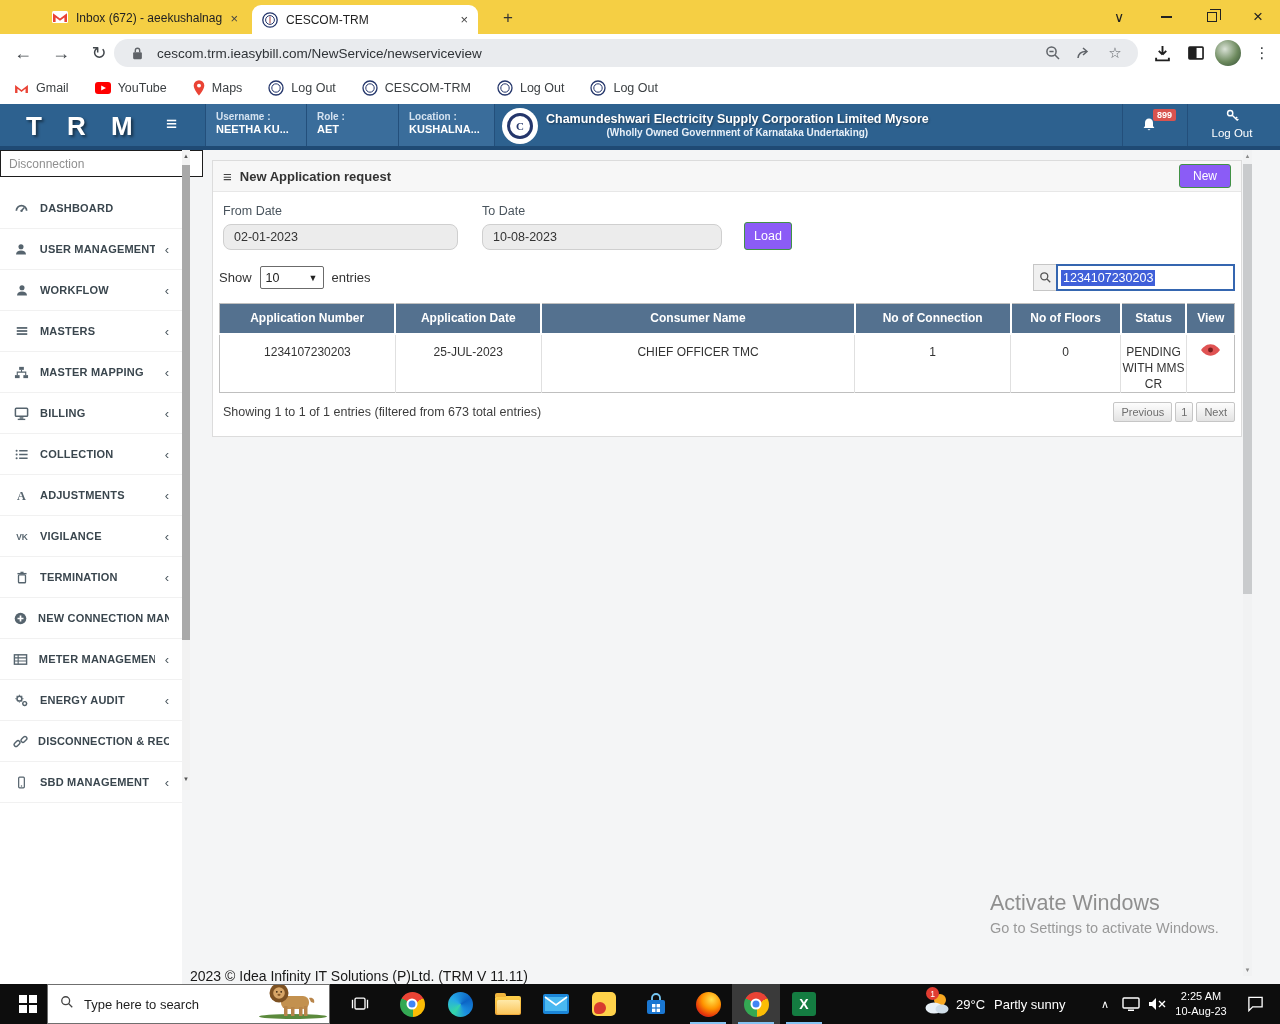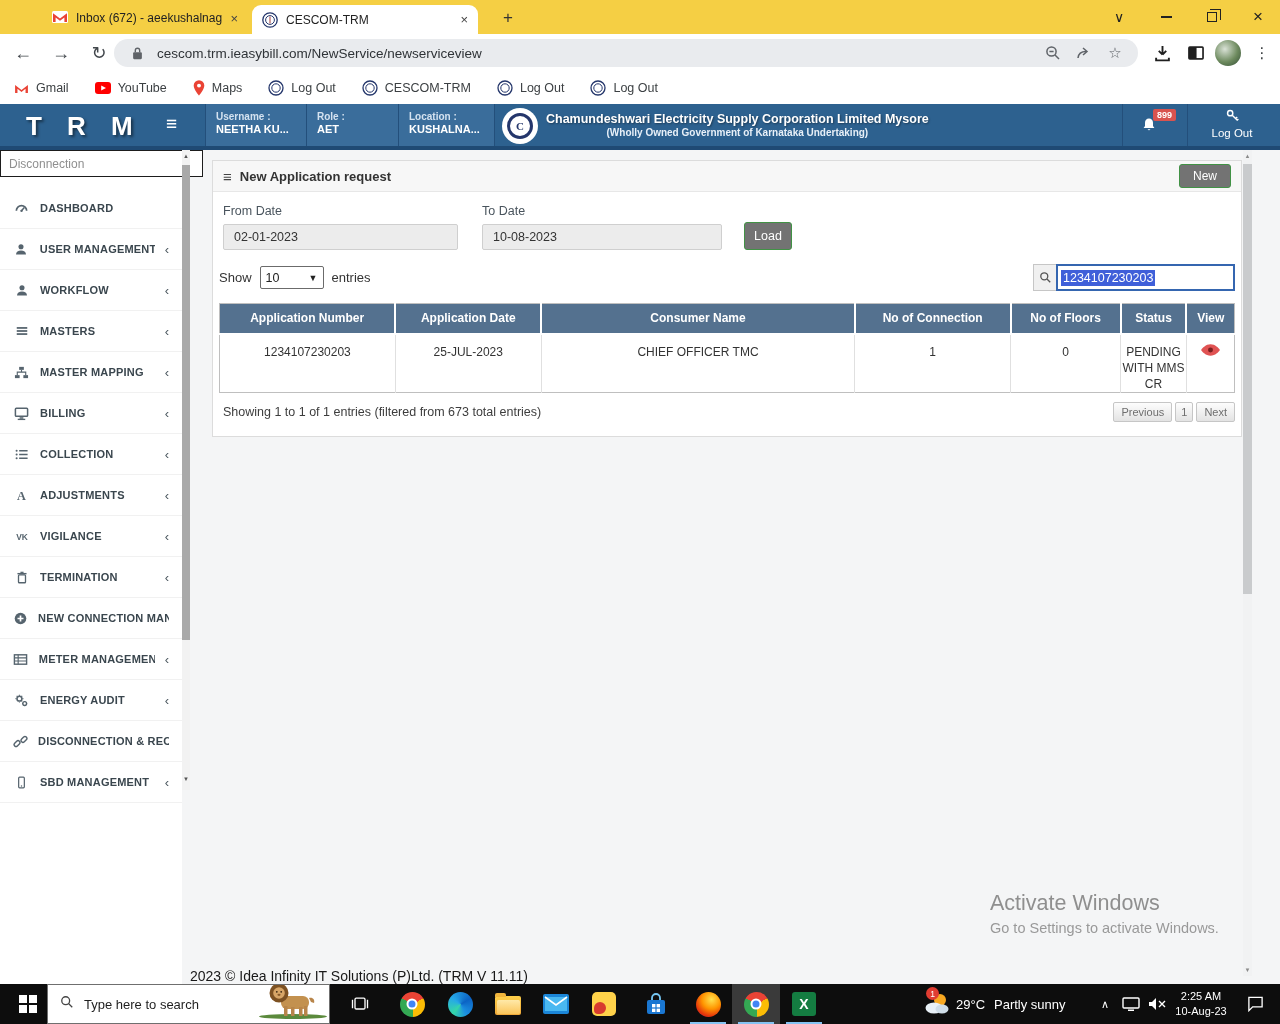--- a/index.html
+++ b/index.html
@@ -73,27 +73,27 @@
   
   .vscroll { position:absolute; left:1243px; top:0; width:9px; height:826px; background:#f1f2f3; }
   .v-thumb { position:absolute; left:0; top:14px; width:9px; height:430px; background:#c9cbcd; }
   .varr { position:absolute; left:0; width:9px; text-align:center; font-size:6px; color:#8a8a8a; }
 
   
   .panel { position:absolute; left:212px; top:10px; width:1030px; background:#fff; border:1px solid #dcdcdc; }
   .panel-head { height:31px; background:#f7f7f7; border-bottom:1px solid #e7e7e7; display:flex; align-items:center; padding:0 10px; }
   .ph-burger { font-size:15px; color:#444; margin-right:8px; }
   .ph-title { font-size:13px; font-weight:bold; color:#333; }
-  .btn { background:#737373; border:1px solid #419245; color:#fff; border-radius:3px; display:flex; align-items:center; justify-content:center; }
+  .btn { background:#8b5cf6; border:1px solid #419245; color:#fff; border-radius:3px; display:flex; align-items:center; justify-content:center; }
   .btn-new { margin-left:auto; font-size:12px; padding:4px 13px; }
   .panel-body { padding:12px 6px 14px; }
   .form-row { display:flex; align-items:flex-end; }
   .fcol { margin-left:4px; }
   .flabel { font-size:12.5px; color:#49545d; margin-bottom:6px; }
-  .inputbox { height:26px; background:#ececec; border:1px solid #cfcfcf; border-radius:2px; font-size:12.5px; color:#333; display:flex; align-items:center; padding:0 10px; }
+  .inputbox { height:26px; background:#ececec; border:1px solid #cfcfcf; border-radius:8px; font-size:12.5px; color:#333; display:flex; align-items:center; padding:0 10px; }
   .in-from { width:235px; } .in-to { width:240px; margin-right:0; }
   .fcol2 { margin-left:24px; }
   .btn-load { margin-left:22px; width:48px; height:28px; font-size:12.5px; }
   .show-row { margin-top:14px; position:relative; height:27px; display:flex; align-items:center; font-size:13px; color:#333; }
   .selectbox { margin:0 8px; width:64px; height:23px; border:1px solid #6b6b6b; border-radius:2px; background:#fff; display:flex; align-items:center; padding:0 5px; font-size:12.5px; color:#222; }
   .selectbox .car { margin-left:auto; font-size:9px; }
   .search-group { position:absolute; right:0; top:0; display:flex; height:27px; }
   .mag-box { width:23px; background:#f0f0f0; border:1px solid #c6c6c6; border-right:none; display:flex; align-items:center; justify-content:center; }
   .tsearch-input { width:179px; border:2px solid #3566b0; background:#fff; display:flex; align-items:center; padding:0 3px; }
   .sel-text { background:#3f5fd9; color:#fff; font-size:12.5px; padding:1px 2px; }

